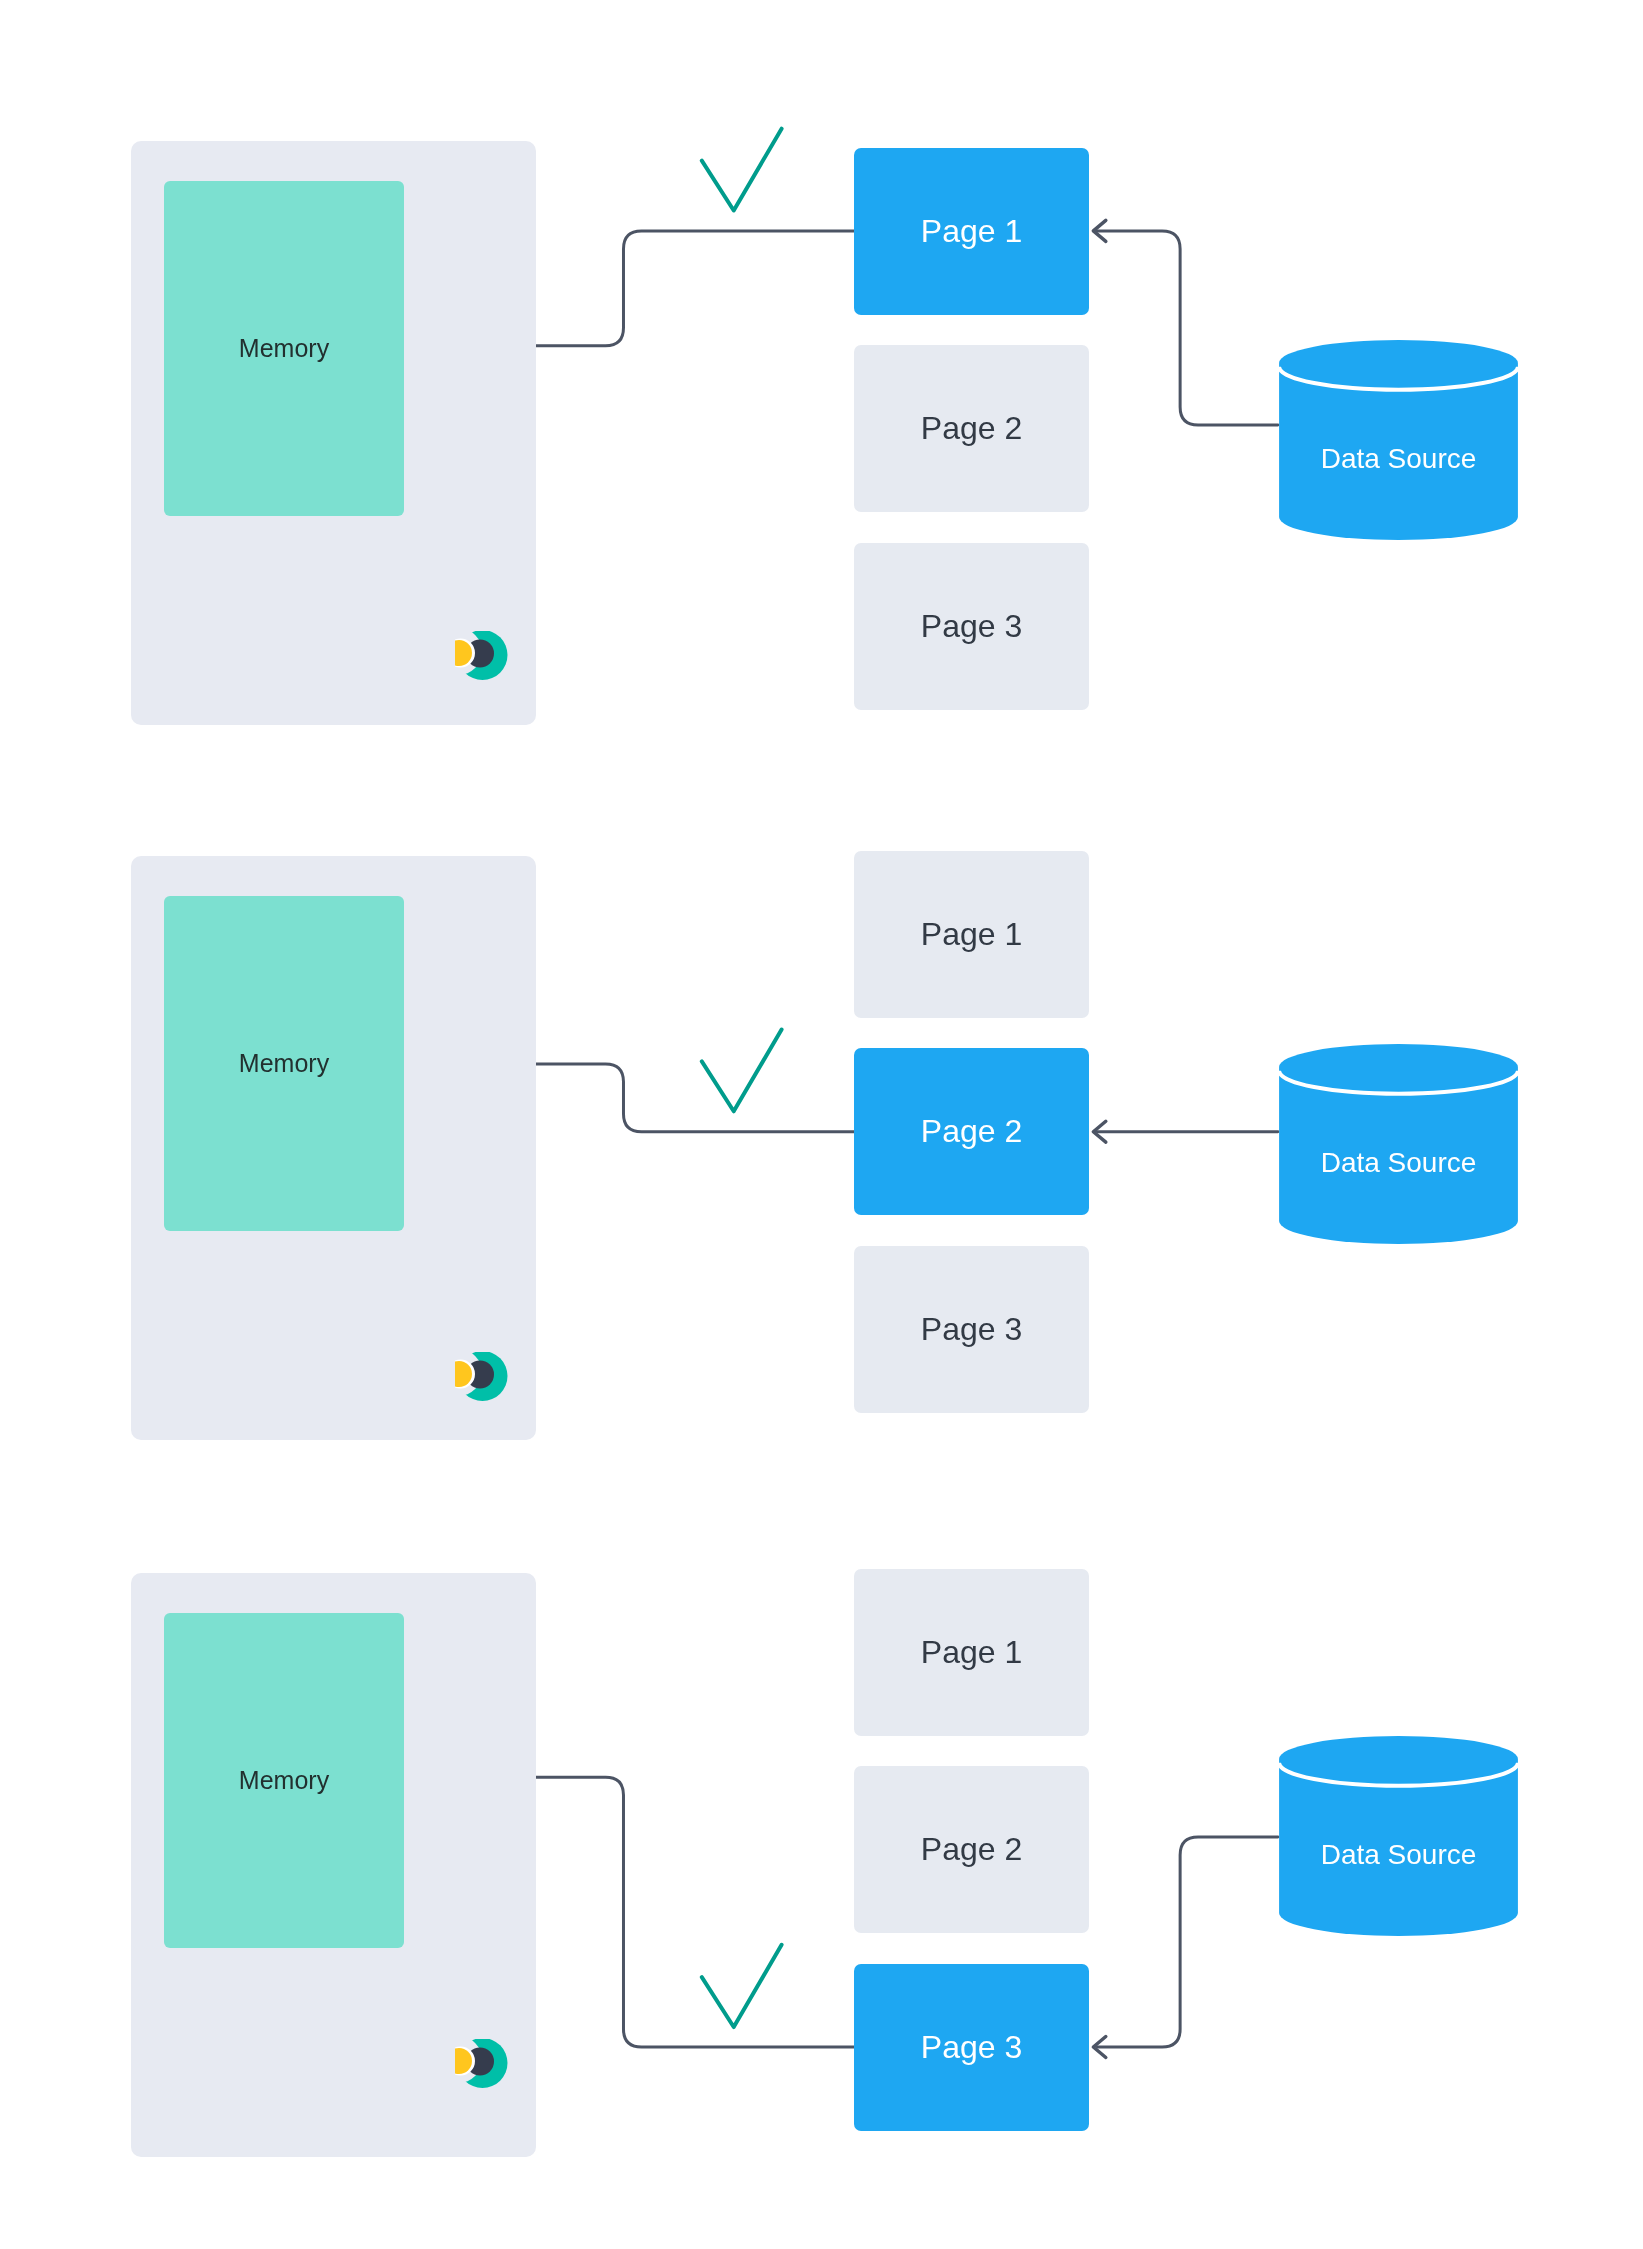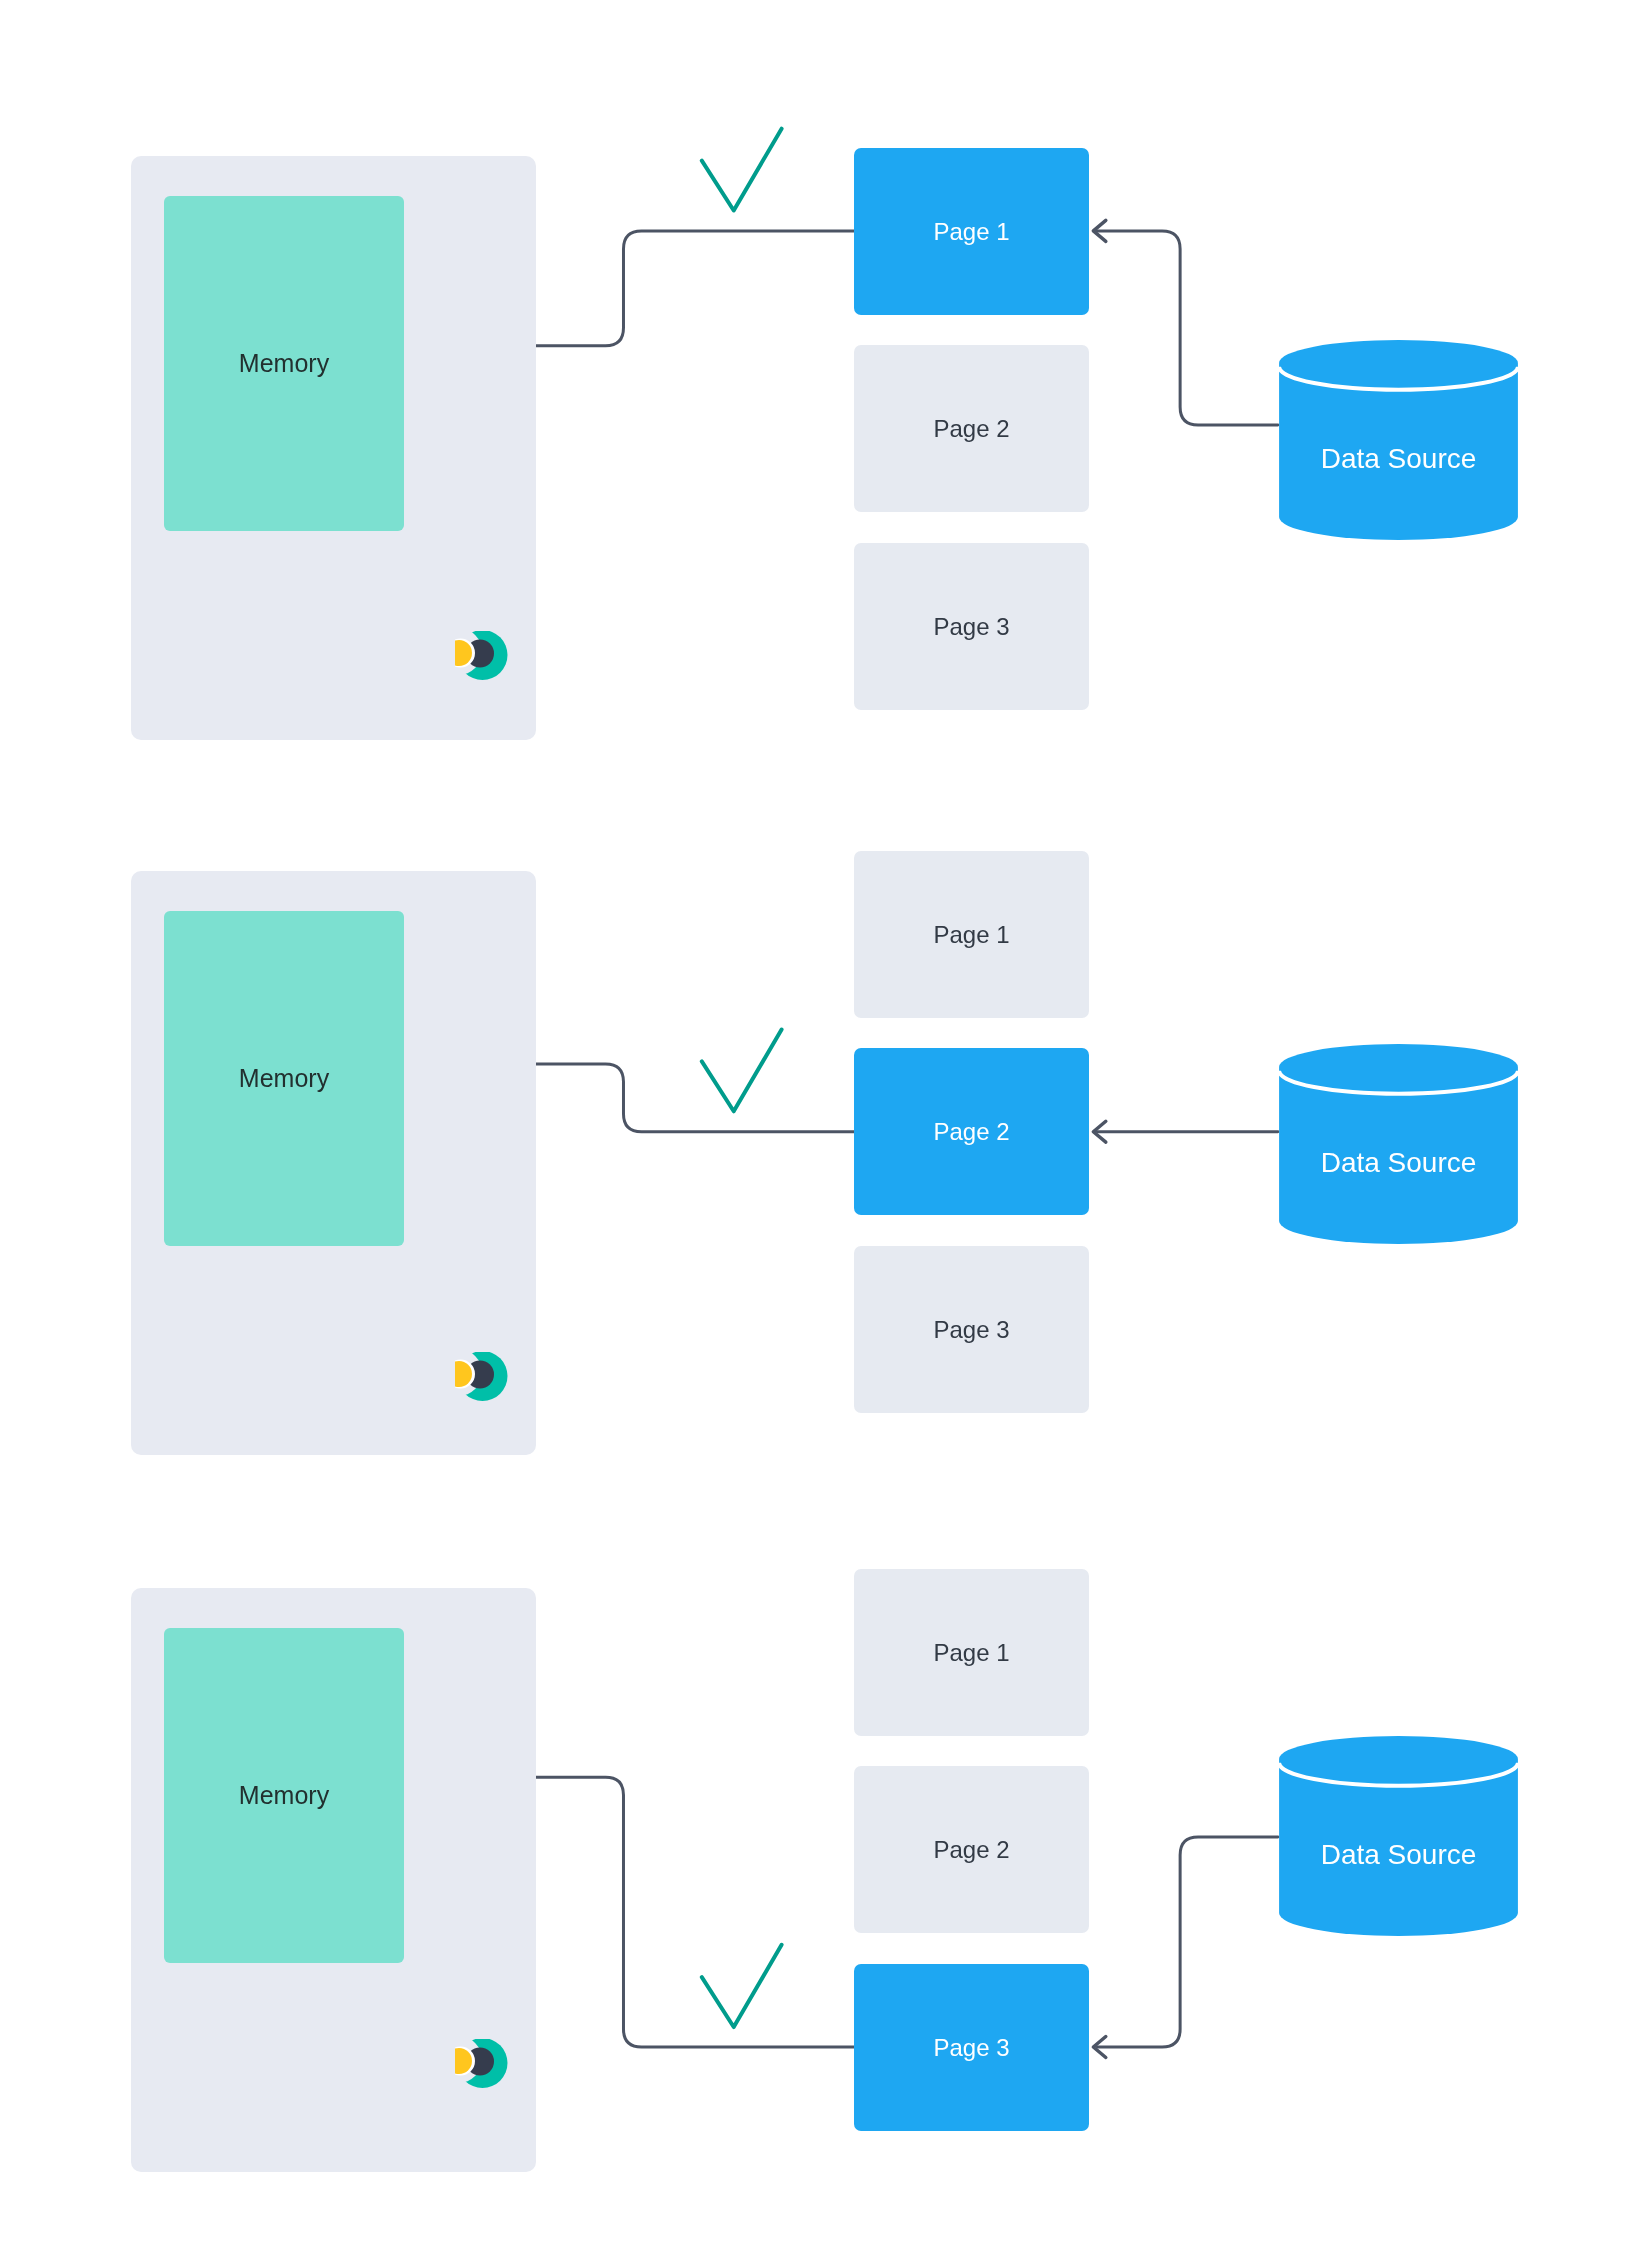--- a/index.html
+++ b/index.html
@@ -1,36 +1,36 @@
 <!DOCTYPE html>
 <html style="font-size:8px"><head>
 <meta charset="utf-8">
 <style>
   html,body{margin:0;padding:0;background:#ffffff;}
   body{width:1644px;height:2250px;position:relative;overflow:hidden;
        font-family:"Liberation Sans", sans-serif;}
 
   
   .panel{position:absolute;left:131px;width:405px;height:584px;
-         background:#E7EAF2;border-radius:10px;margin-top:15px;}
+         background:#E7EAF2;border-radius:10px;}
   .memory-box{position:absolute;left:33px;top:40px;width:240px;height:335px;
               background:#7CE0D0;border-radius:6px;
               display:flex;align-items:center;justify-content:center;
               font-size:25px;color:#22302F;}
   .p-r1{top:141px;} .p-r2{top:856px;} .p-r3{top:1573px;}
 
   
   .logo{position:absolute;left:455px;width:60px;height:60px;}
   .lg-r1{top:631px;} .lg-r2{top:1352px;} .lg-r3{top:2039px;}
 
   
   .page-box{position:absolute;left:854px;width:235px;height:167px;
             background:#E6EAF1;border-radius:7px;
             display:flex;align-items:center;justify-content:center;
-            font-size:24px;color:#323A45;}
+            font-size:32px;color:#323A45;}
   .page-box.active{background:#1EA7F2;color:#ffffff;}
   .r1p1{top:148px;} .r1p2{top:345px;} .r1p3{top:543px;}
   .r2p1{top:851px;} .r2p2{top:1048px;} .r2p3{top:1246px;}
   .r3p1{top:1569px;} .r3p2{top:1766px;} .r3p3{top:1964px;}
 
   
   .ds{position:absolute;left:1278px;width:241px;height:204px;}
   .ds-r1{top:338px;} .ds-r2{top:1042px;} .ds-r3{top:1734px;}
   .ds svg{position:absolute;left:0;top:0;}
   .ds-label{position:absolute;left:0;right:0;top:105px;text-align:center;

